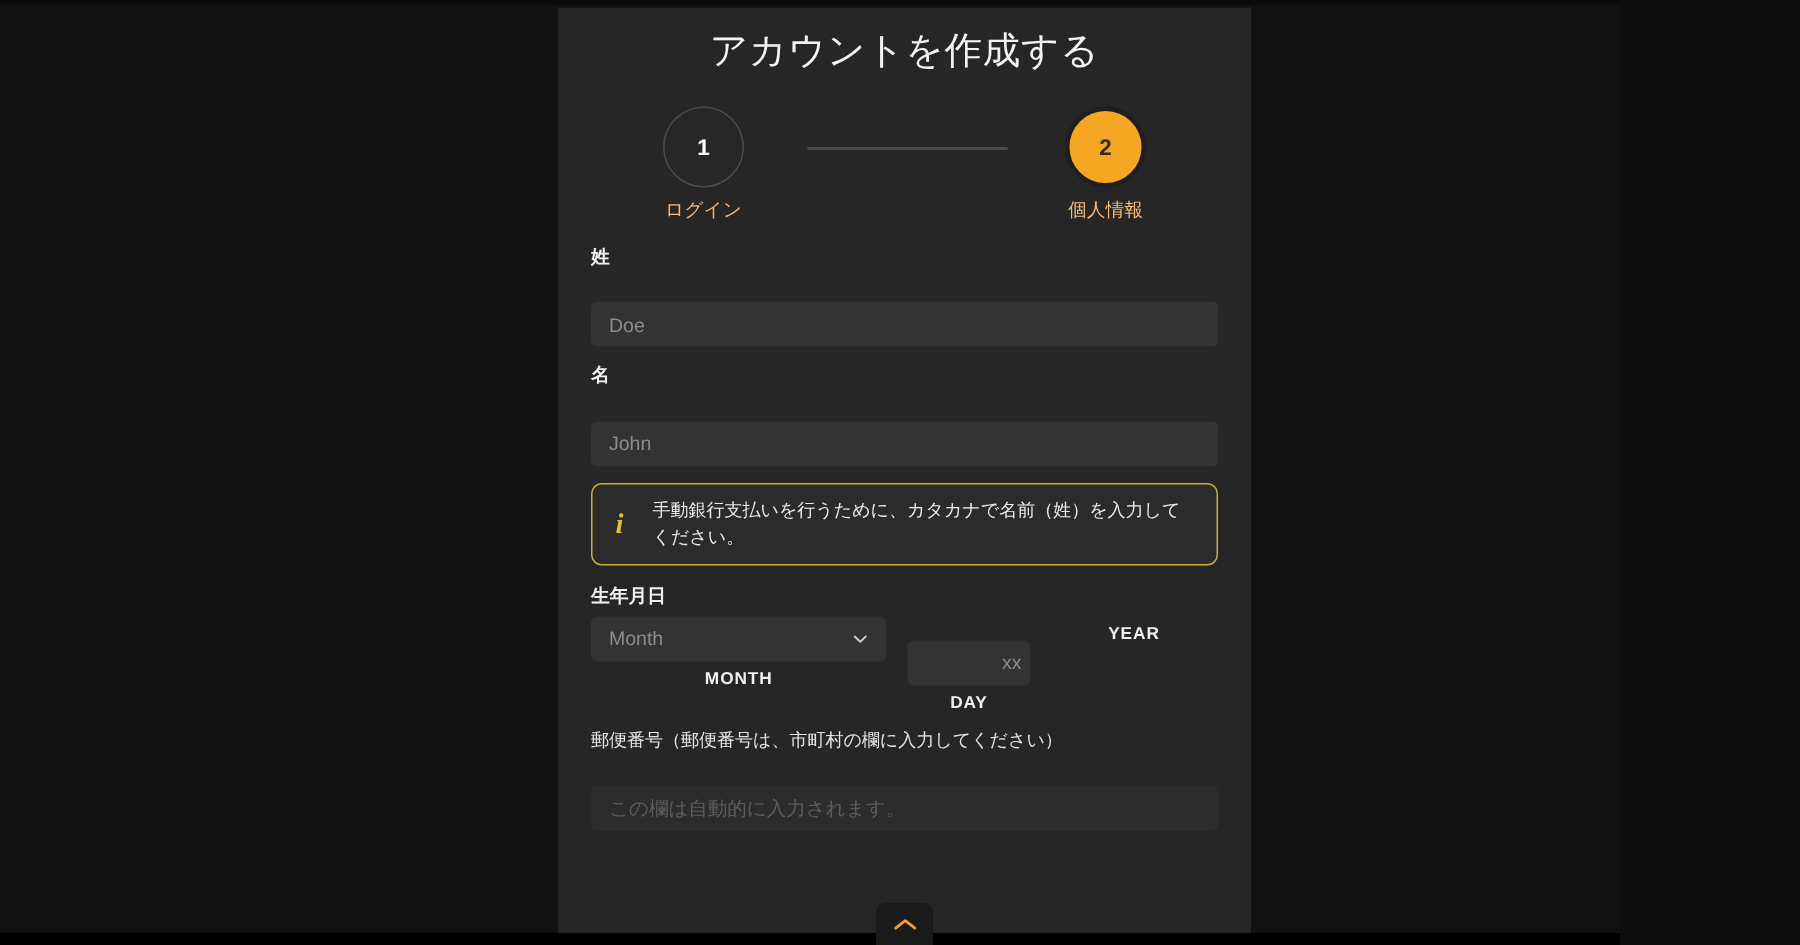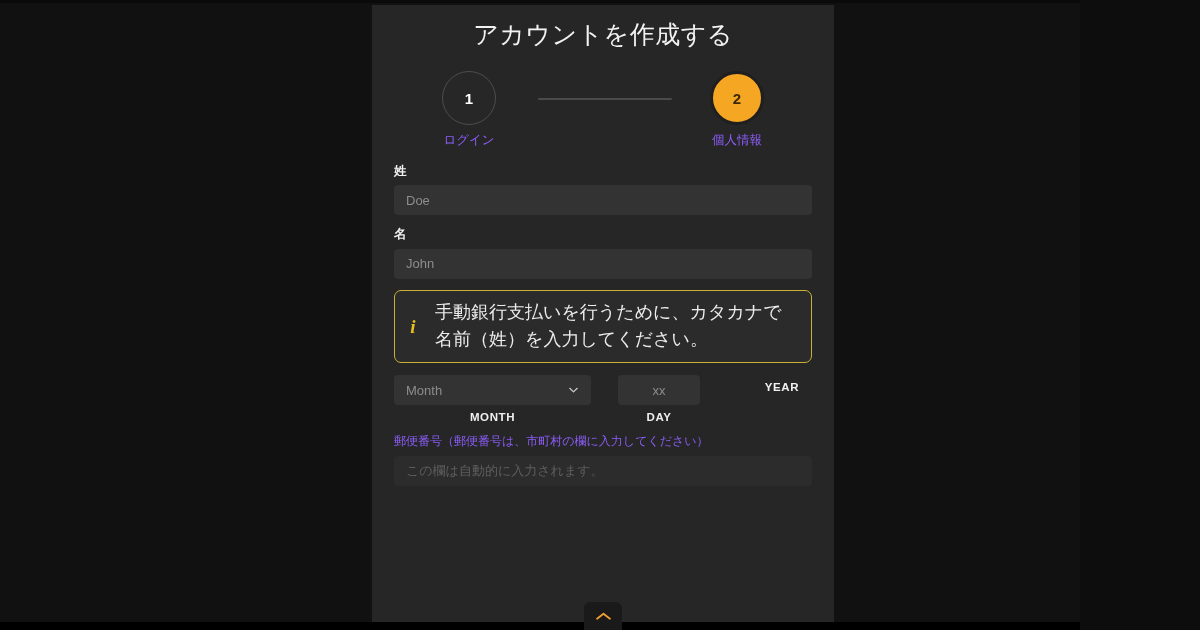--- a/index.html
+++ b/index.html
@@ -92,21 +92,21 @@
     color: #ffffff;
   }
   .step-circle.active-ring {
     border: 3px solid #1f1f1f;
     background: #f5a623;
     color: #3a2a08;
   }
   .step-label {
     margin-top: 8px;
     font-size: 12.5px;
-    color: #8b5cf6;
+    color: #fdba74;
     line-height: 1.2;
   }
   .step-connector {
     position: absolute;
     left: 166px;
     top: 27px;
     width: 134px;
     height: 2px;
     background: #4a4a4a;
     border-radius: 1px;
@@ -122,36 +122,37 @@
   .field-label {
     display: block;
     font-size: 12.5px;
     font-weight: 700;
     color: #f0f0f0;
     margin-bottom: 6px;
     line-height: 1.3;
   }
   .field-label.normal {
     font-weight: 400;
-    color: #8b5cf6;
+    color: #e5e5e5;
     font-size: 12px;
   }
 
   .text-input {
     width: 100%;
     height: 30px;
     box-sizing: border-box;
     background: #333333;
     border: none;
     border-radius: 4px;
     color: #e5e5e5;
     font-size: 13px;
     font-family: inherit;
     padding: 0 12px;
     outline: none;
+    margin-top: 16px;
   }
   .text-input::placeholder { color: #8d8d8d; }
 
   .text-input.disabled {
     background: #2c2c2c;
     color: #6a6a6a;
   }
   .text-input.disabled::placeholder { color: #5e5e5e; }
 
   
@@ -198,44 +199,44 @@
     text-align: center;
     color: #e8c020;
     font-size: 19px;
     font-weight: 700;
     font-style: italic;
     font-family: "Liberation Serif", "DejaVu Serif", serif;
     line-height: 1;
   }
   .alert-text {
     color: #ececec;
-    font-size: 18px;
+    font-size: 12px;
     line-height: 1.55;
   }
 
   
   .dob-row {
     display: flex;
-    gap: 27px;
+    gap: 14px;
     align-items: flex-start;
   }
   .dob-col-month { flex: 0 0 197px; }
   .dob-col-day   { flex: 0 0 82px; }
   .dob-col-year  { flex: 0 0 110px; }
 
   .dob-sub {
     text-align: center;
     font-size: 11.5px;
     font-weight: 700;
     color: #f0f0f0;
     margin-top: 6px;
     letter-spacing: 0.6px;
   }
   .dob-input {
-    text-align: center;
+    text-align: right;
     padding: 0 6px;
   }
 
   
   .scroll-top {
     position: absolute;
     left: 584px;
     top: 602px;
     width: 38px;
     height: 28px;
@@ -286,20 +287,21 @@
         <label class="field-label">名</label>
         <input class="text-input" type="text" placeholder="John" style="">
       </div>
 
       <div class="alert">
         <div class="alert-icon">i</div>
         <div class="alert-text">手動銀行支払いを行うために、カタカナで名前（姓）を入力してください。</div>
       </div>
 
       <div class="field">
+        <label class="field-label">生年月日</label>
 
         <div class="dob-row">
 
           <div class="dob-col-month">
             <div class="select-wrap">
               <div class="select-box">Month</div>
               <span class="chevron">
                 <svg viewBox="0 0 14 14" width="13" height="13">
                   <path d="M3 5.2 L7 9 L11 5.2" fill="none" stroke="#c9c9c9" stroke-width="1.4" stroke-linecap="round" stroke-linejoin="round"></path>
                 </svg>

